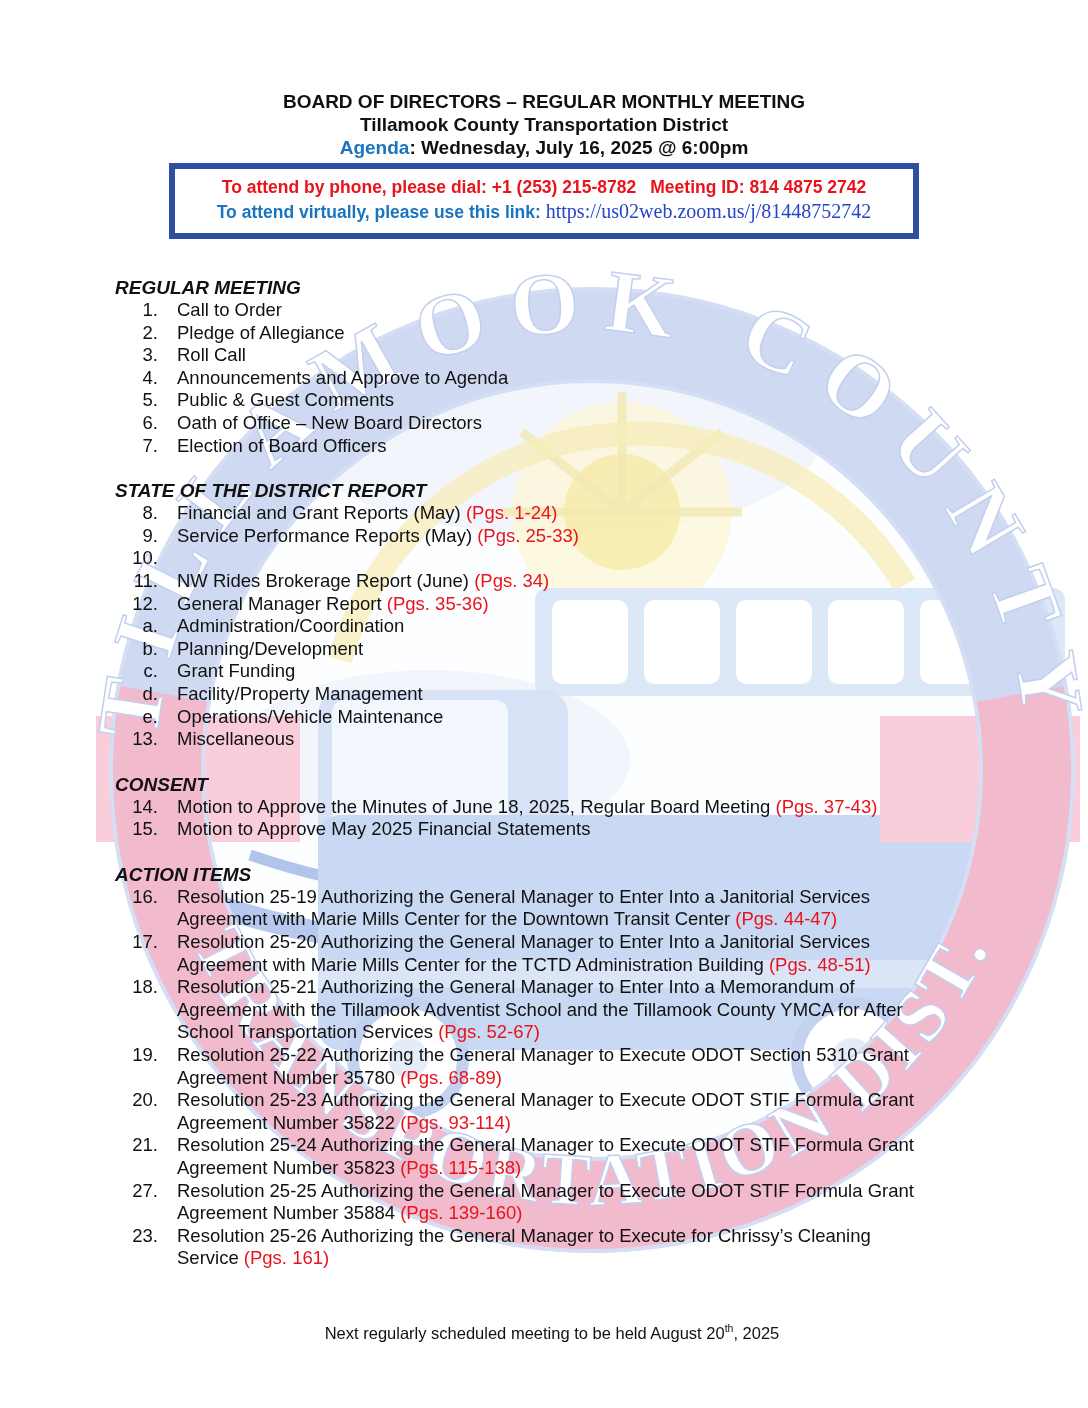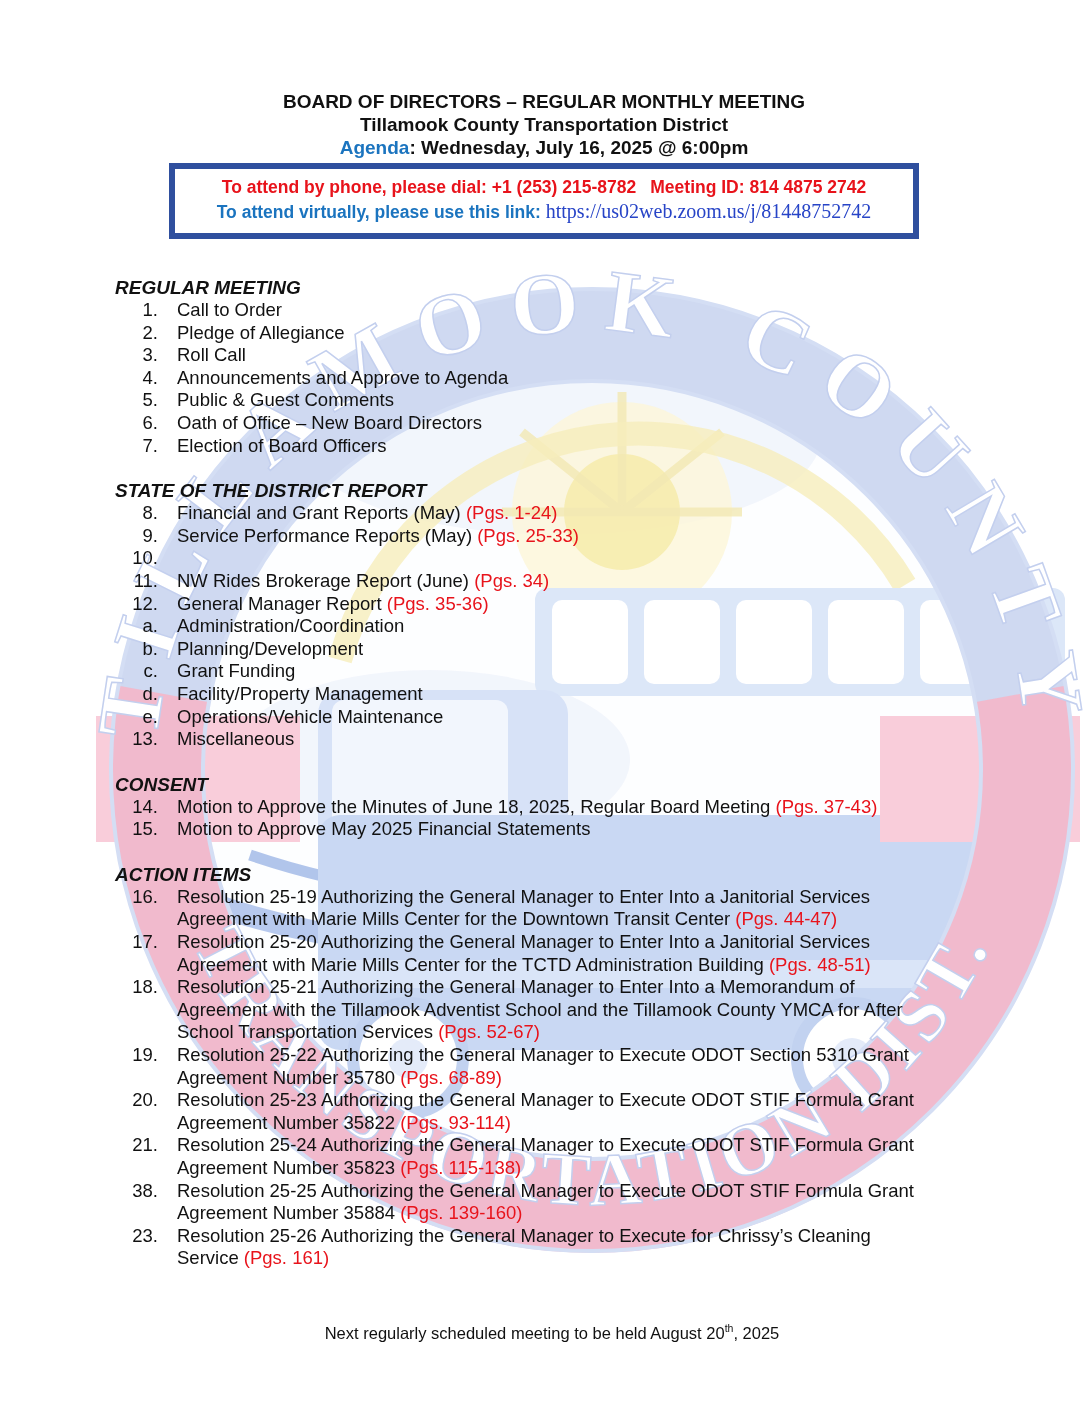--- a/index.html
+++ b/index.html
@@ -252,21 +252,21 @@
           </div>
           <div class="item">
             <span class="num">20.</span>
             <span class="txt">Resolution 25-23 Authorizing the General Manager to Execute ODOT STIF Formula Grant Agreement Number 35822 <span class="pgs">(Pgs. 93-114)</span></span>
           </div>
           <div class="item">
             <span class="num">21.</span>
             <span class="txt">Resolution 25-24 Authorizing the General Manager to Execute ODOT STIF Formula Grant Agreement Number 35823 <span class="pgs">(Pgs. 115-138)</span></span>
           </div>
           <div class="item">
-            <span class="num">38.</span>
+            <span class="num">27.</span>
             <span class="txt">Resolution 25-25 Authorizing the General Manager to Execute ODOT STIF Formula Grant Agreement Number 35884 <span class="pgs">(Pgs. 139-160)</span></span>
           </div>
           <div class="item">
             <span class="num">23.</span>
             <span class="txt">Resolution 25-26 Authorizing the General Manager to Execute for Chrissy’s Cleaning Service <span class="pgs">(Pgs. 161)</span></span>
           </div>
         </section>
       </main>
 
   </div>

